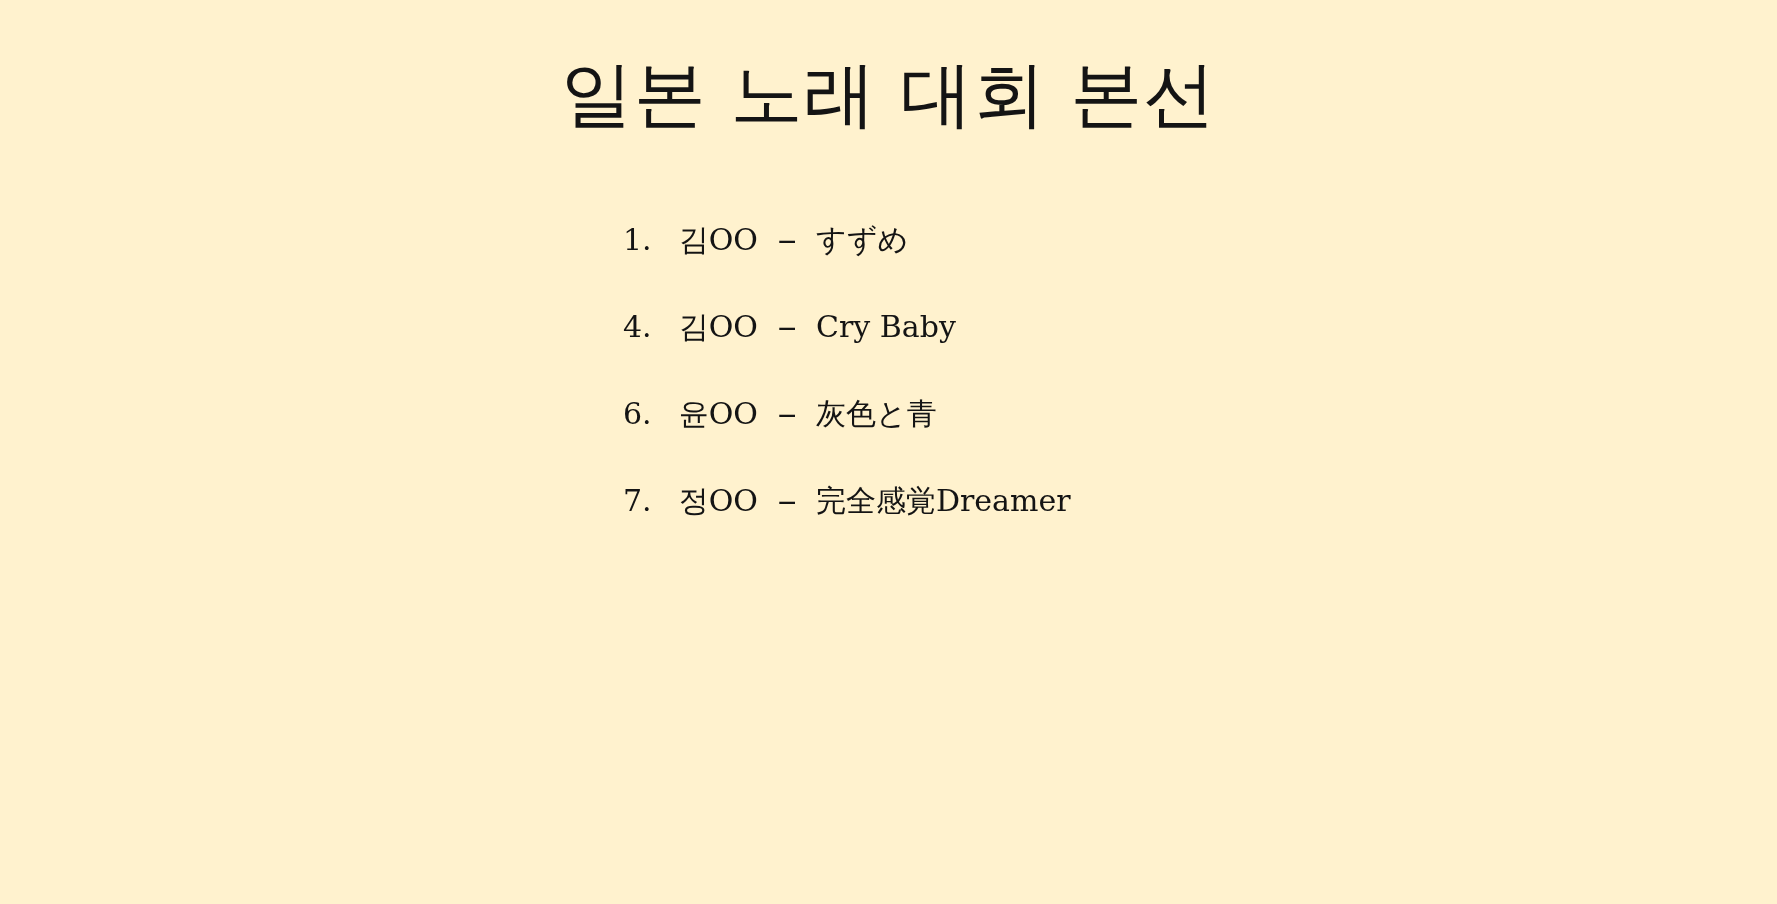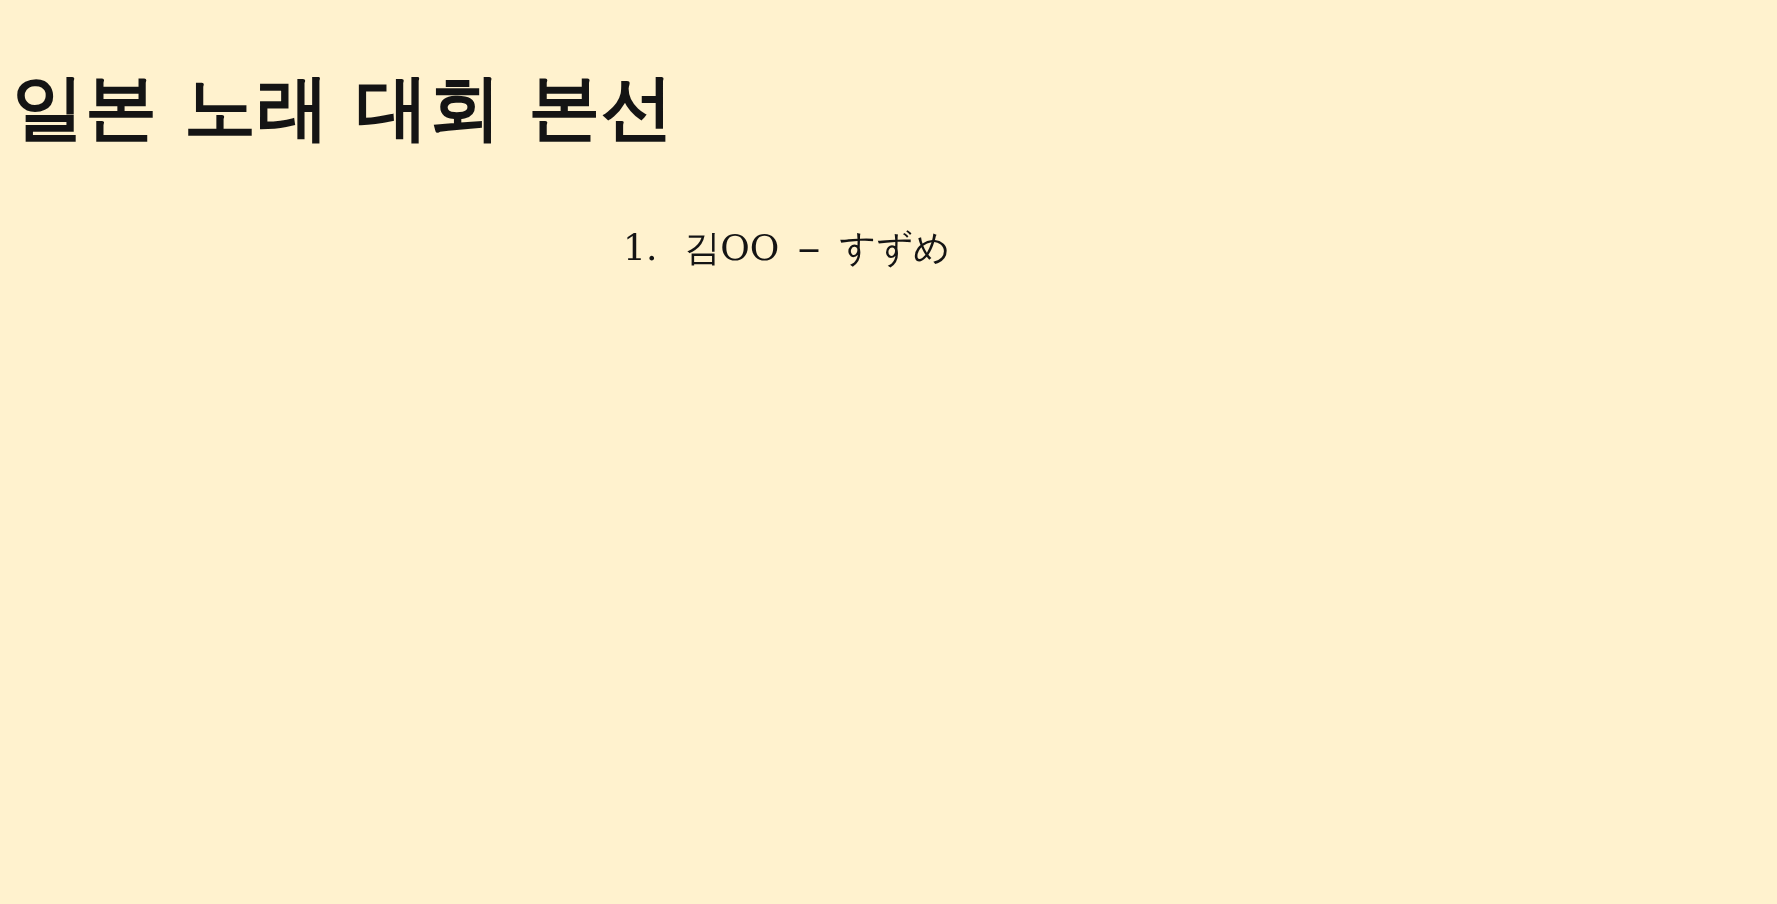--- a/index.html
+++ b/index.html
@@ -13,33 +13,33 @@
     background: var(--bg, #FFF2CE);
     color: var(--fg, #141414);
     font-family: "DejaVu Serif", "Liberation Serif", serif;
     overflow: hidden;
   }
   .title {
     position: absolute;
     top: 48px;
     left: 0;
     right: 0;
-    text-align: left;
+    text-align: center;
     font-size: 72px;
     line-height: 1.3;
-    font-weight: bold;
-    margin: 12px;
+    font-weight: normal;
+    margin: 0;
     letter-spacing: 1px;
     white-space: nowrap;
   }
   .entry-list {
     position: absolute;
     left: 623px;
-    top: 204px;
-    font-size: 36px;
+    top: 196px;
+    font-size: 30px;
     line-height: 87px;
     white-space: nowrap;
   }
   .row { height: 87px; }
   .num  { display: inline-block; margin-right: 27px; }
   .name { display: inline-block; }
   .sep  { display: inline-block; margin: 0 24px; transform: scaleX(2.1); }
   .song { display: inline-block; }
 </style>
 </head>
@@ -48,18 +48,21 @@
 <div class="page">
 
   <h1 class="title">일본 노래 대회 본선</h1>
 
   <div class="entry-list">
 
     <div class="row"><span class="num">1.</span><span class="name">김OO</span><span class="sep">-</span><span class="song">すずめ</span></div>
 
 
 
+    <div class="row"><span class="num">4.</span><span class="name">김OO</span><span class="sep">-</span><span class="song">Cry Baby</span></div>
 
 
+    <div class="row"><span class="num">6.</span><span class="name">윤OO</span><span class="sep">-</span><span class="song">灰色と青</span></div>
 
+    <div class="row"><span class="num">7.</span><span class="name">정OO</span><span class="sep">-</span><span class="song">完全感覚Dreamer</span></div>
 
   </div>
 </div>
 
 </body></html>

